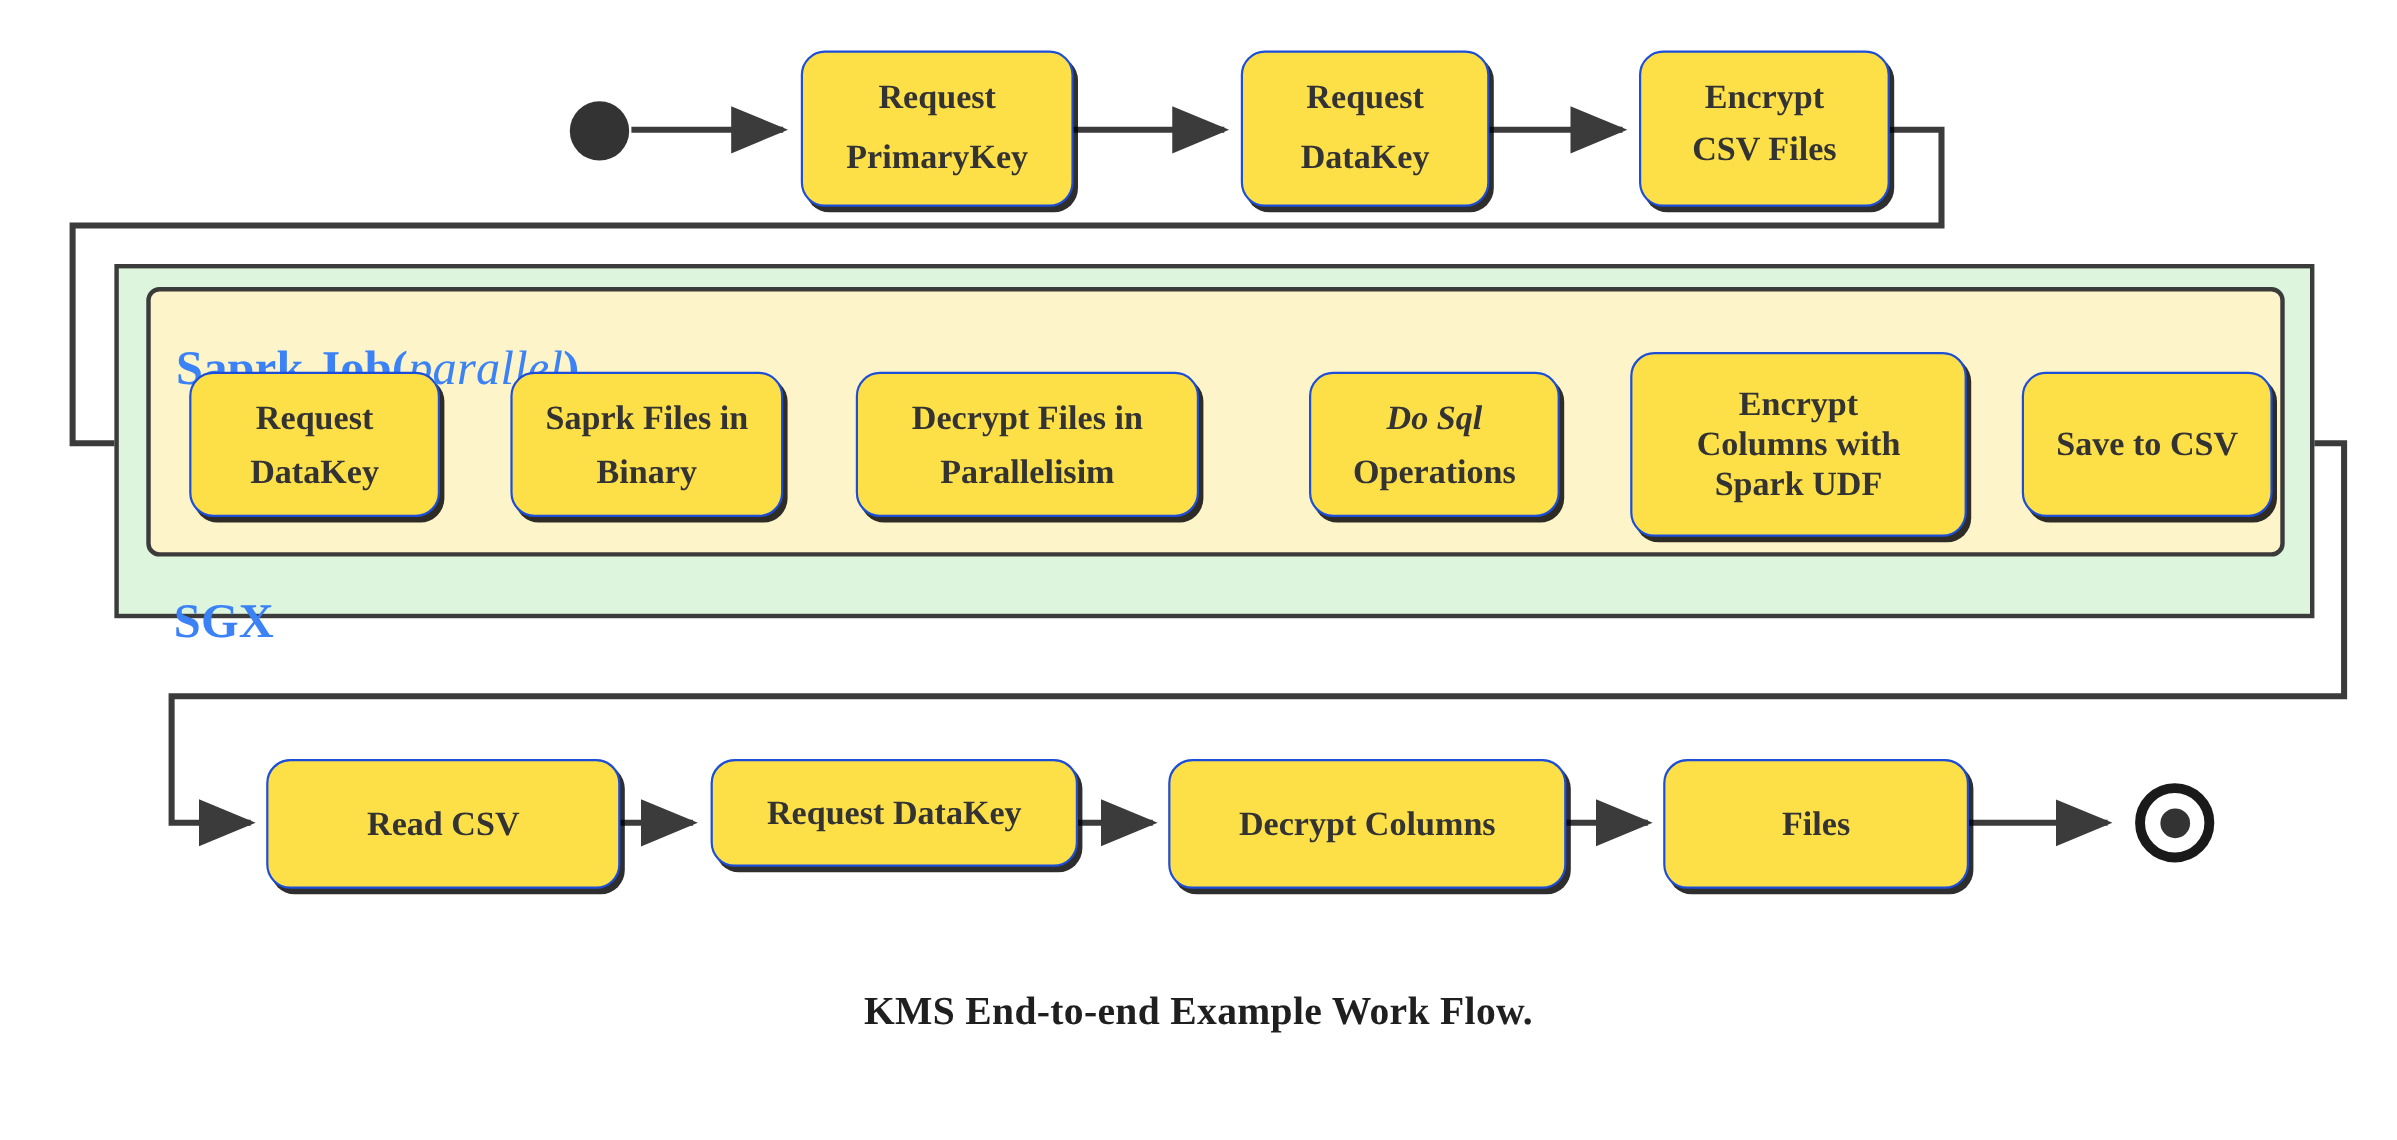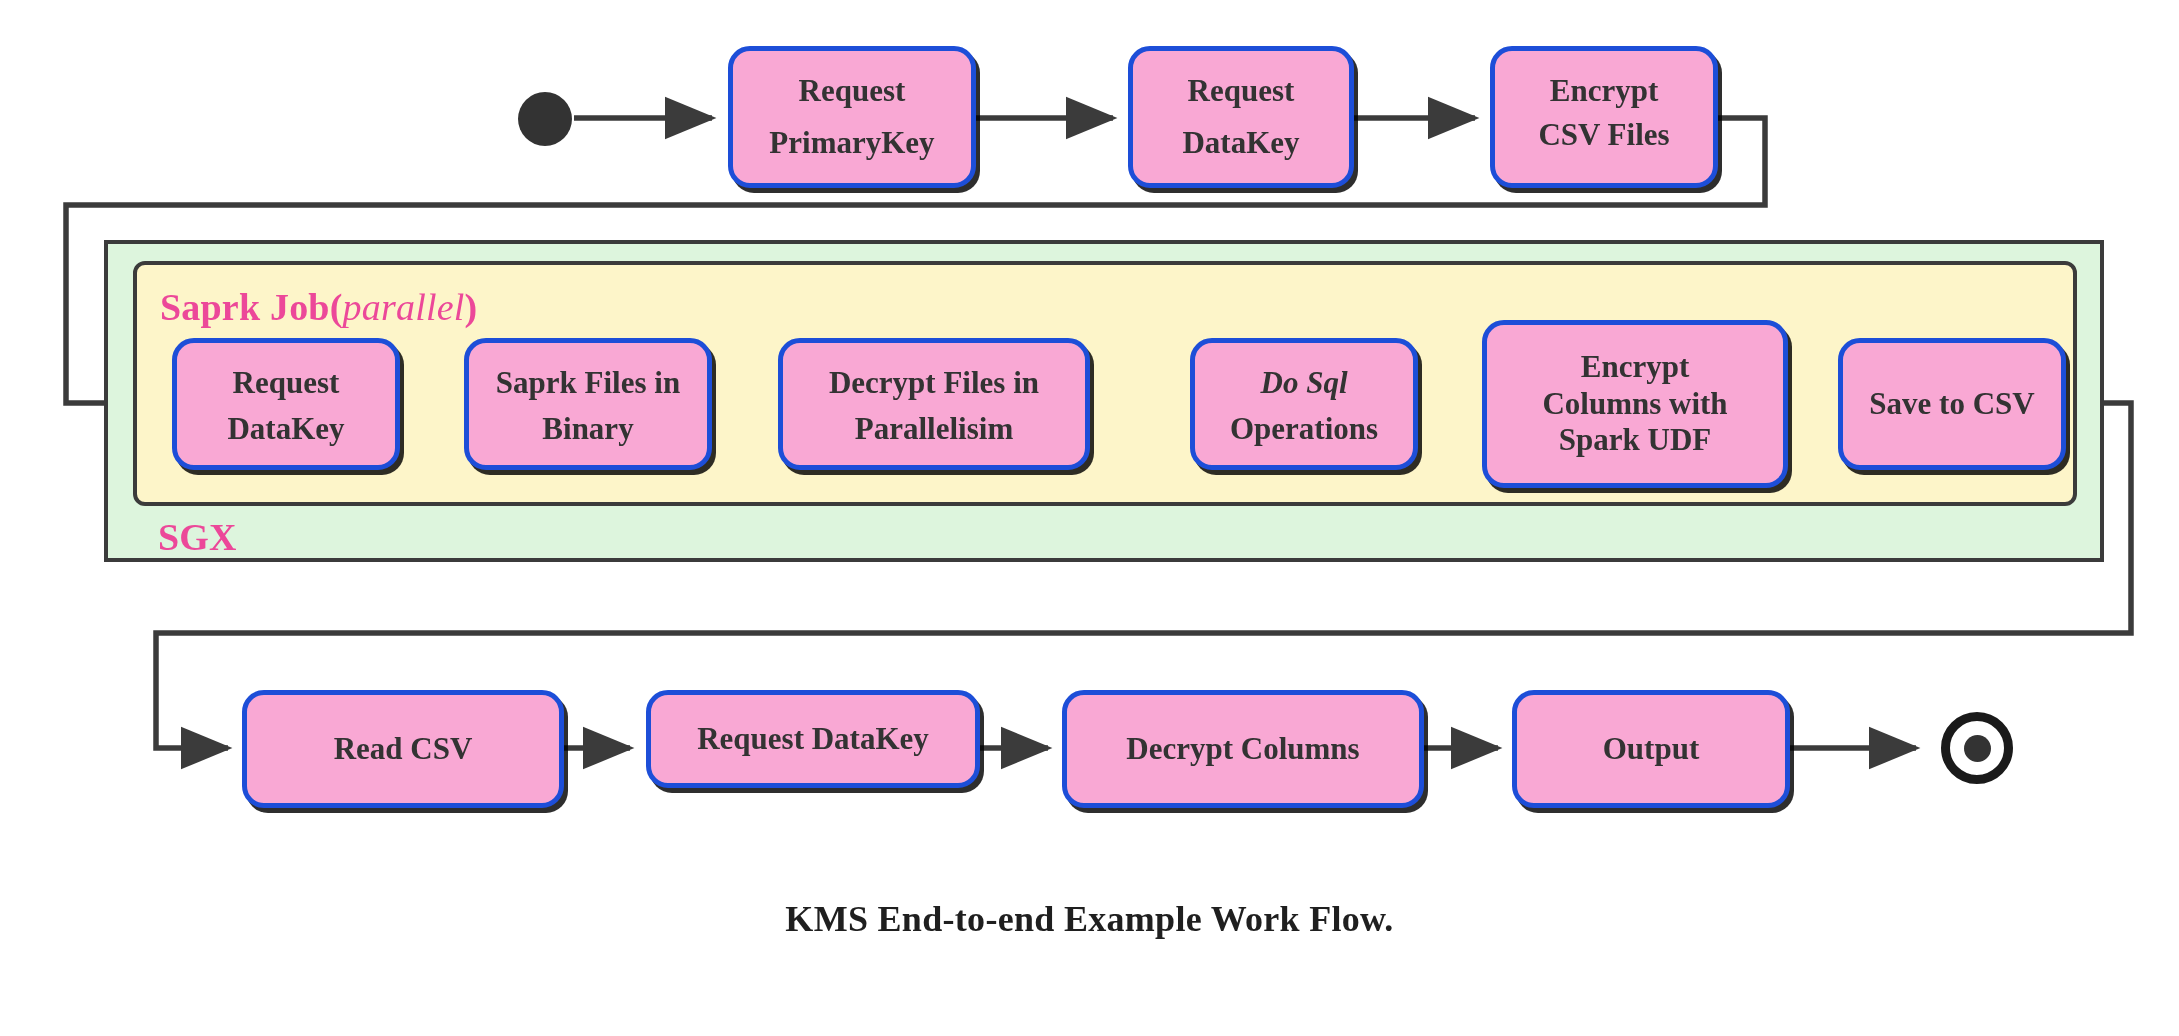--- a/index.html
+++ b/index.html
@@ -36,38 +36,39 @@
   .sgx-box {
     background: #ddf5dd;
   }
   .spark-box {
     background: #fdf5c9;
     border-radius: 12px;
   }
   .container-label {
     position: absolute;
     font-weight: bold;
-    color: #ec4899;
-    font-size: 38px;
+    color: #3b82f6;
+    font-size: 44px;
     white-space: nowrap;
     letter-spacing: 0.2px;
+    margin-top: 24px;
   }
   .container-label .paren {
     font-weight: bold;
   }
   .container-label .ital {
     font-style: italic;
     font-weight: normal;
   }
   
   .node {
     position: absolute;
     box-sizing: border-box;
-    background: #f9a8d4;
-    border: 5px solid #1d4ed8;
+    background: #fde047;
+    border: 2px solid #1d4ed8;
     border-radius: 22px;
     display: flex;
     align-items: center;
     justify-content: center;
     text-align: center;
     color: #333333;
     font-weight: bold;
     font-size: 31px;
     line-height: 1.18;
     box-shadow: 4px 5px 0 rgba(0,0,0,0.82);
@@ -228,18 +229,18 @@
 
   <div class="node" style="left:646px; top:690px; width:334px; height:98px;">
     <span>Request DataKey</span>
   </div>
 
   <div class="node" style="left:1062px; top:690px; width:362px; height:118px;">
     <span>Decrypt Columns</span>
   </div>
 
   <div class="node" style="left:1512px; top:690px; width:278px; height:118px;">
-    <span>Output</span>
+    <span>Files</span>
   </div>
 
   <div class="caption" style="top:898px; left:0;">KMS End-to-end Example Work Flow.</div>
 
 </div>
 
 </body></html>

